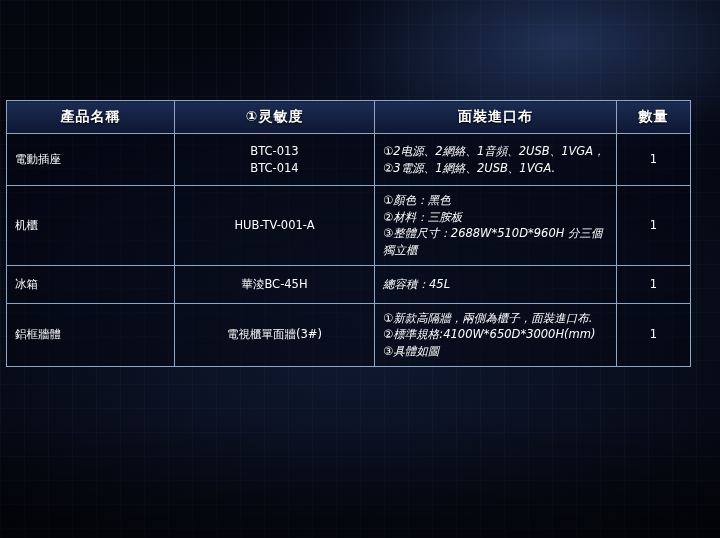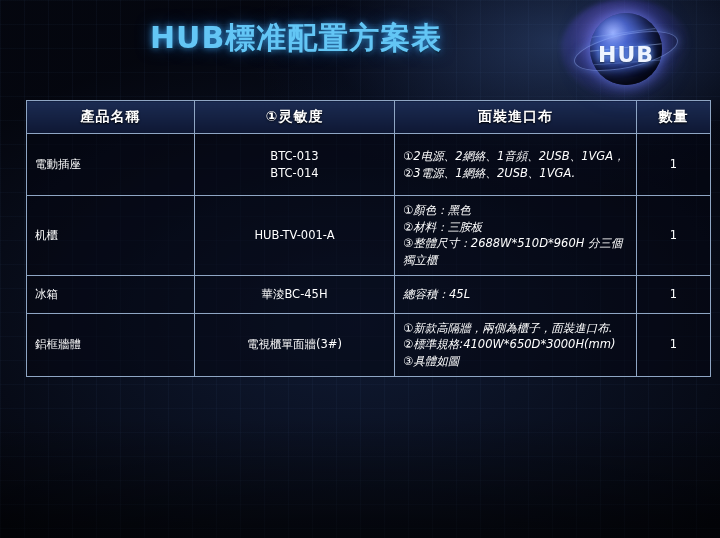--- a/index.html
+++ b/index.html
@@ -124,21 +124,21 @@
     font-size: 22px;
     font-weight: bold;
     letter-spacing: 1px;
     color: #eef4ff;
     text-shadow: 0 0 6px rgba(120,170,255,0.95), 0 0 14px rgba(60,110,255,0.7), 0 1px 2px #000;
   }
 
   
   .table-wrap {
     position: absolute;
-    left: 26px;
+    left: 6px;
     top: 100px;
     width: 684px;
     z-index: 4;
   }
   table.cfg {
     width: 684px;
     border-collapse: collapse;
     table-layout: fixed;
     background: rgba(2,4,12,0.35);
   }
@@ -182,52 +182,41 @@
   }
   .spec-line { display: block; white-space: nowrap; font-style: italic; }
   .spec-line.wrapok { white-space: normal; }
   .model-line { display: block; }
 </style>
 </head>
 <body>
 
 <div class="slide">
 
-  <div class="title">HUB標准配置方案表</div>
-
-  <div class="logo-wrap">
-    <div class="logo-glow"></div>
-    <div class="logo-sphere">
-      <div class="band b1"></div>
-      <div class="band b2"></div>
-      <div class="band b3"></div>
-    </div>
-    <div class="logo-ring"></div>
-    <div class="logo-text">HUB</div>
-  </div>
+
 
   <div class="table-wrap">
     <table class="cfg">
       <colgroup>
         <col style="width:168px">
         <col style="width:200px">
         <col style="width:242px">
         <col style="width:74px">
       </colgroup>
       <thead>
         <tr>
           <th>產品名稱</th>
           <th>①灵敏度</th>
           <th>面裝進口布</th>
           <th>數量</th>
         </tr>
       </thead>
       <tbody>
 
-        <tr style="height:62px">
+        <tr style="height:52px">
           <td class="c-name">電動插座</td>
           <td class="c-model">
             <span class="model-line">BTC-013</span>
             <span class="model-line">BTC-014</span>
           </td>
           <td class="c-spec">
             <span class="spec-line">①2电源、2網絡、1音頻、2USB、1VGA，</span>
             <span class="spec-line">②3電源、1網絡、2USB、1VGA.</span>
           </td>
           <td class="c-qty">1</td>

